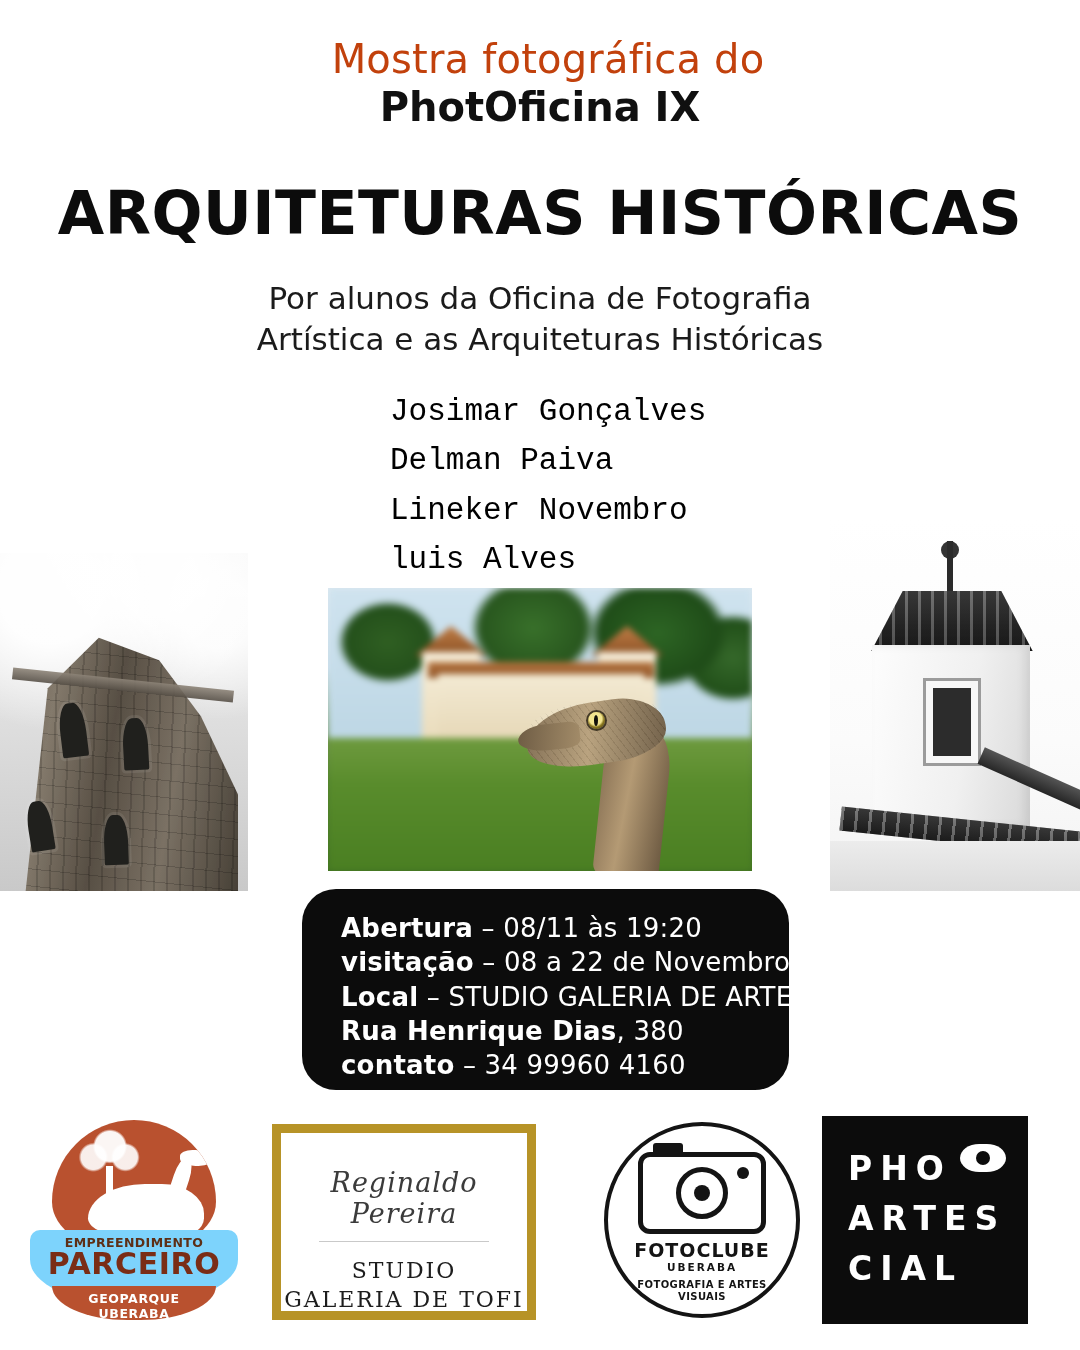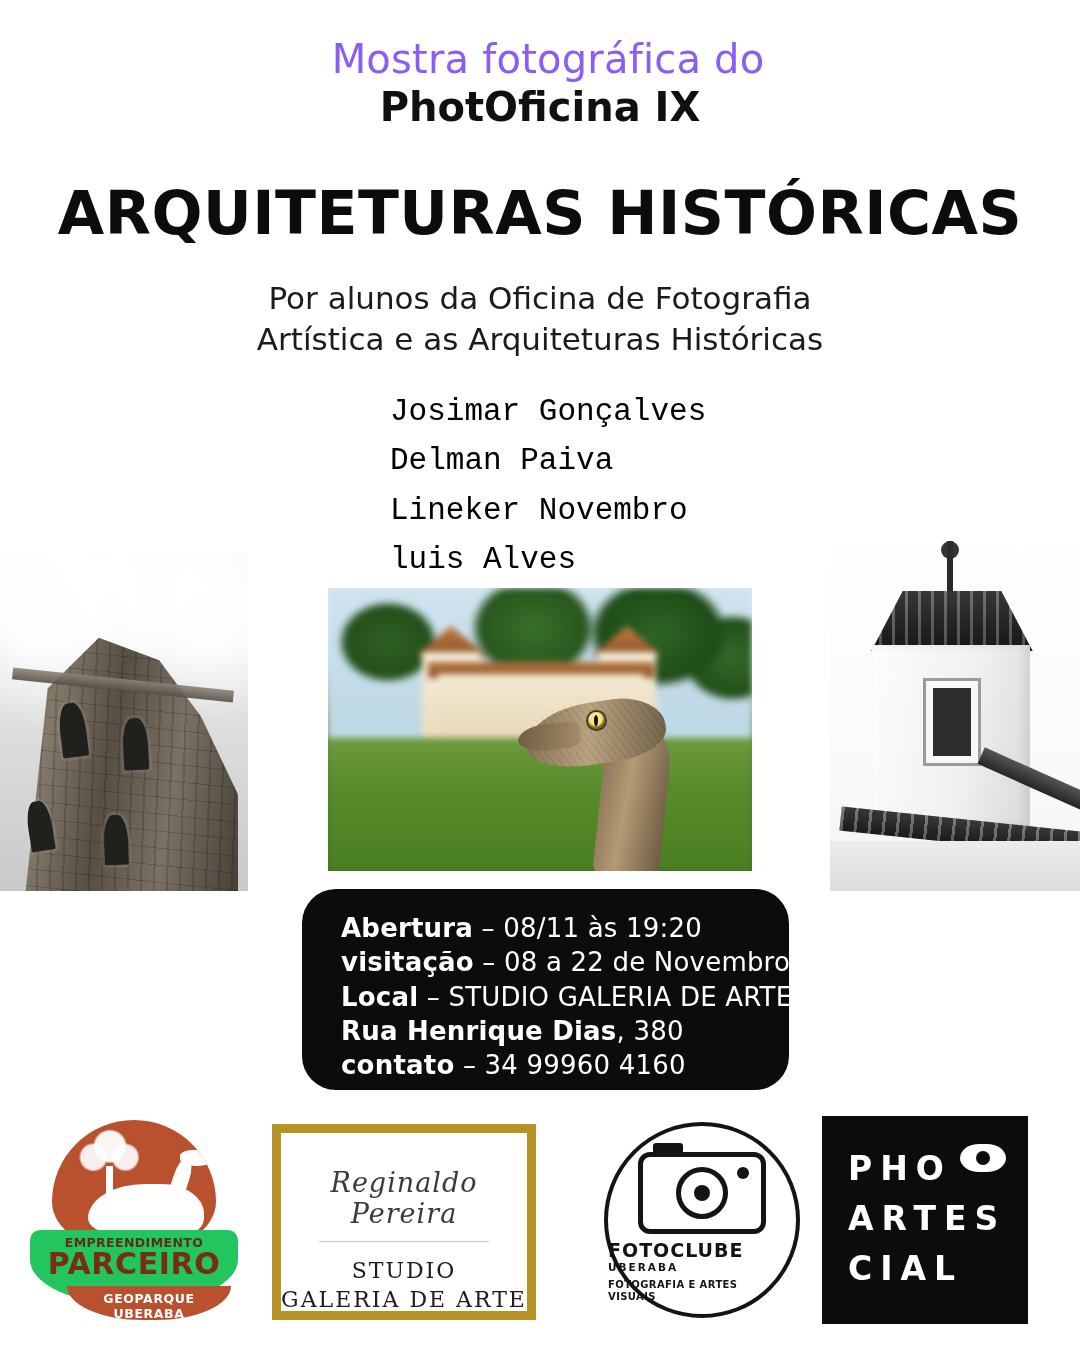--- a/index.html
+++ b/index.html
@@ -22,21 +22,21 @@
     top: 36px;
     left: 0;
     width: 1080px;
     text-align: center;
   }
   .line-1 {
     font-size: 40px;
     font-weight: 400;
     letter-spacing: 0.2px;
     line-height: 1.15;
-    color: #8b5cf6;
+    color: #c2410c;
     margin-left: 16px;
   }
   .line-2 {
     font-size: 40px;
     font-weight: 700;
     line-height: 1.25;
     color: #101010;
   }
   .title-main {
     margin-top: 46px;
@@ -408,42 +408,42 @@
     position: absolute;
     left: 128px; top: 30px;
     width: 34px; height: 16px;
     background: #ffffff;
     border-radius: 40% 60% 50% 50%;
   }
   #logo-geoparque .gp-band {
     position: absolute;
     left: 0; top: 110px;
     width: 208px; height: 74px;
-    background: #22c55e;
+    background: #7dd3fc;
     border-radius: 10px 10px 46% 46% / 10px 10px 60% 60%;
     text-align: center;
   }
   #logo-geoparque .gp-band .t1 {
     margin-top: 5px;
     font-size: 12.5px;
     font-weight: 700;
     letter-spacing: .4px;
     color: #5d2f16;
   }
   #logo-geoparque .gp-band .t2 {
     margin-top: -1px;
     font-size: 30px;
     font-weight: 800;
     letter-spacing: .6px;
     color: #7a2d16;
     line-height: 1;
   }
   #logo-geoparque .gp-ribbon {
     position: absolute;
-    left: 37px; top: 166px;
+    left: 22px; top: 166px;
     width: 164px; height: 34px;
     background: #b9512f;
     border-radius: 0 0 46% 46% / 0 0 100% 100%;
     color: #ffffff;
     font-size: 12.5px;
     font-weight: 700;
     letter-spacing: .6px;
     text-align: center;
     padding-top: 5px;
     box-sizing: border-box;
@@ -493,20 +493,21 @@
   
   #logo-fotoclube {
     position: absolute;
     left: 604px;
     top: 10px;
     width: 196px;
     height: 196px;
     border: 4px solid #141414;
     border-radius: 50%;
     background: #ffffff;
+    text-align: center;
     box-sizing: border-box;
   }
   #logo-fotoclube .fc-cam {
     position: relative;
     margin: 26px auto 0;
     width: 118px;
     height: 72px;
     border: 5px solid #141414;
     border-radius: 12px;
   }
@@ -710,21 +711,21 @@
       <div class="t1">EMPREENDIMENTO</div>
       <div class="t2">PARCEIRO</div>
     </div>
     <div class="gp-ribbon">GEOPARQUE UBERABA</div>
   </div>
 
   <div id="logo-studio">
     <div class="st-script">Reginaldo Pereira</div>
     <div class="st-rule"></div>
     <div class="st-l1">STUDIO</div>
-    <div class="st-l2">GALERIA DE ARTE</div>
+    <div class="st-l2">GALERIA DE TOFI</div>
   </div>
 
   <div id="logo-fotoclube">
     <div class="fc-cam">
       <div class="fc-vf"></div>
       <div class="fc-flash"></div>
       <div class="fc-lens"></div>
     </div>
     <div class="fc-name">FOTOCLUBE</div>
     <div class="fc-sub">UBERABA</div>

